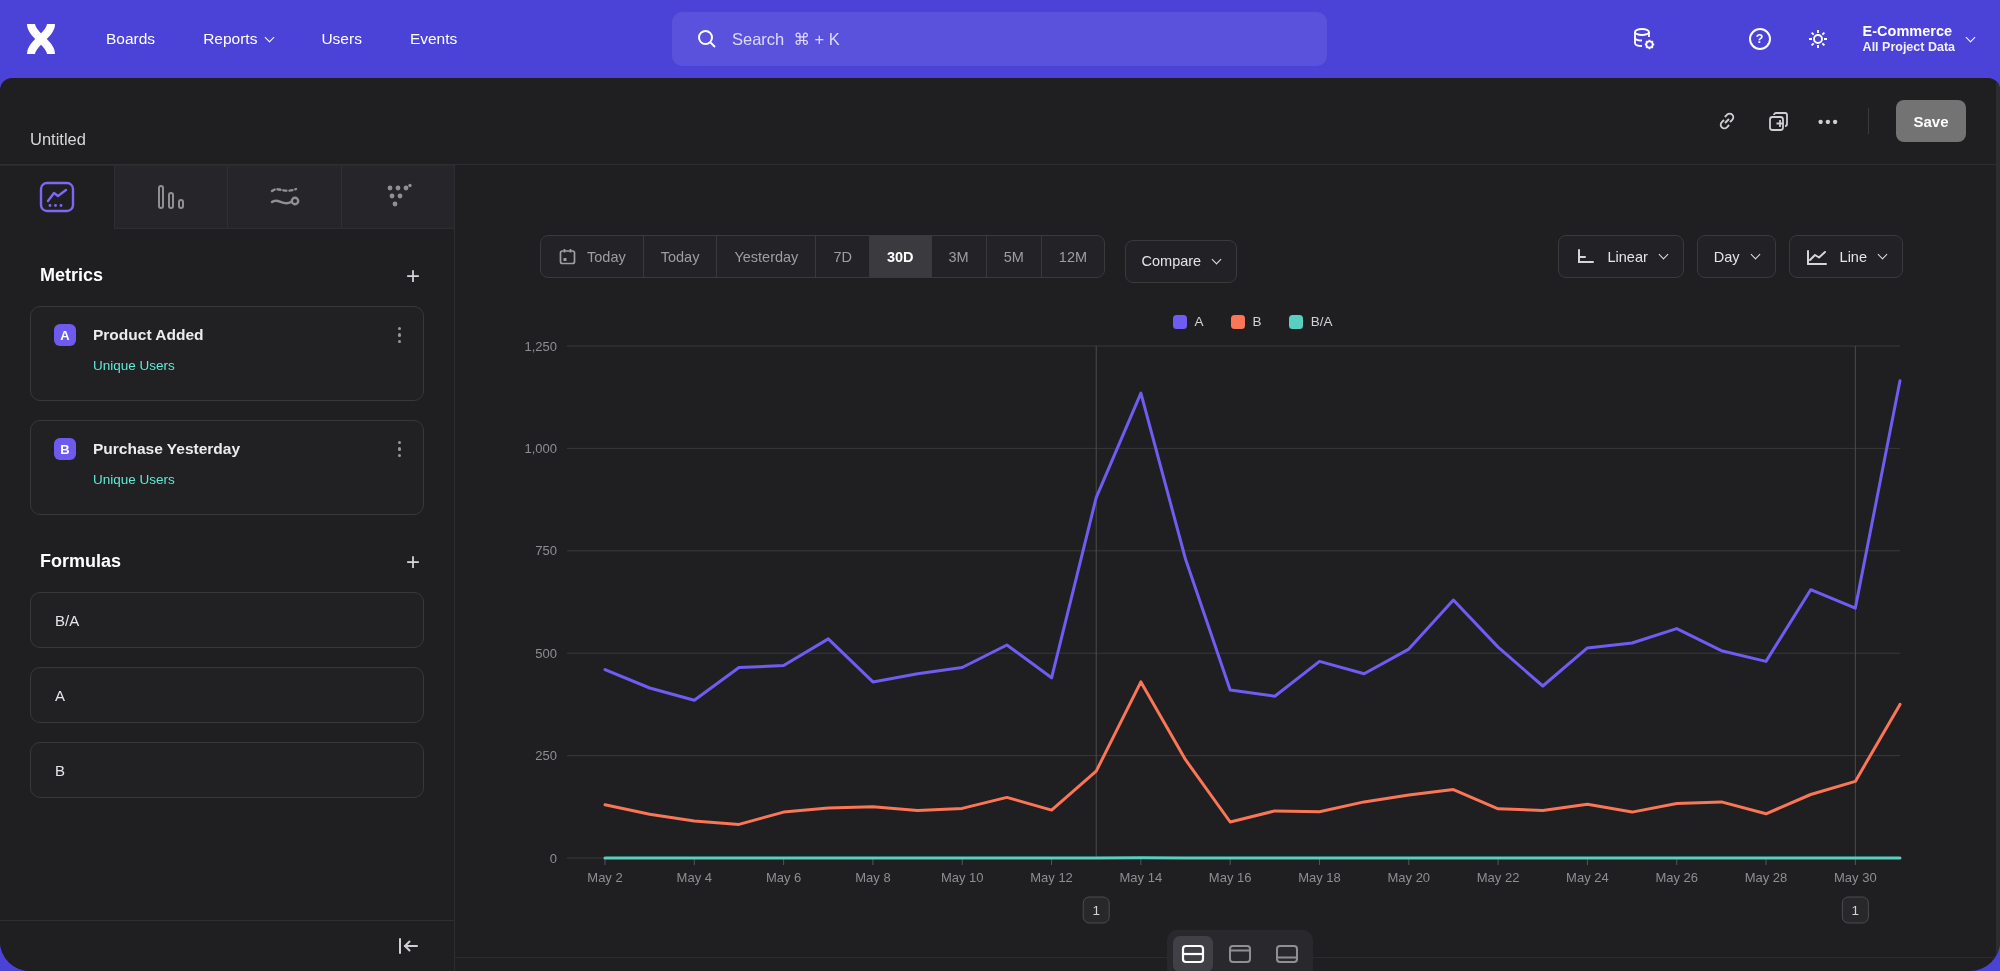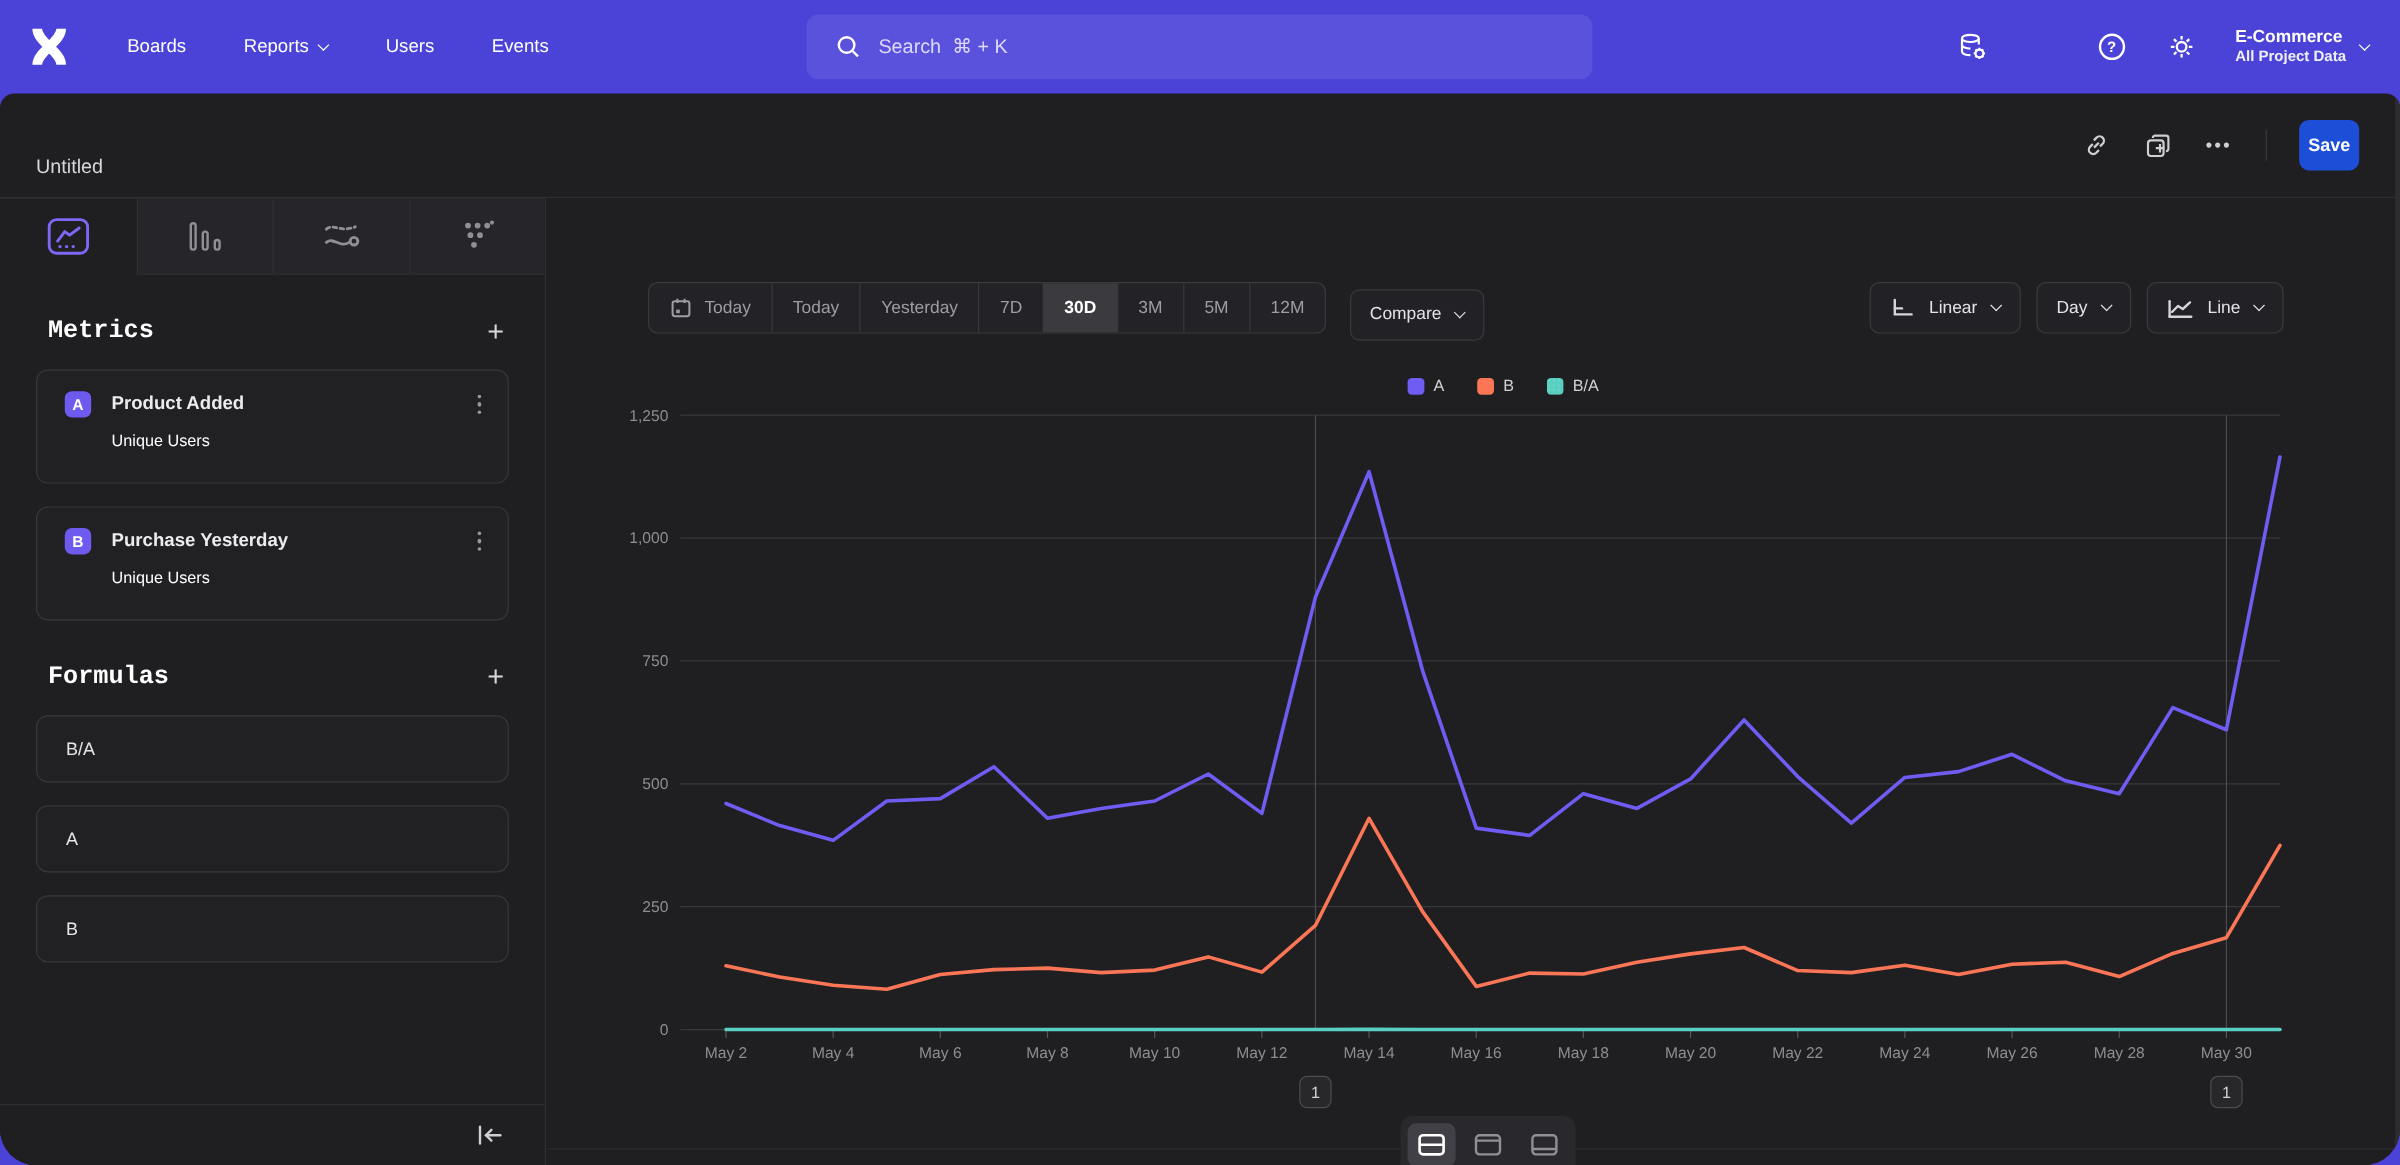--- a/index.html
+++ b/index.html
@@ -37,46 +37,46 @@
   .edge-scrollbar { position:absolute; top:0; right:0; bottom:0; width:4px; background:#2d2d30; border-radius:2px; }
 
   
   .toolbar { position:absolute; top:0; left:0; right:0; height:87px; border-bottom:1px solid #2e2e30;
              display:flex; align-items:center; }
   .page-title { margin-left:30px; font-size:16.5px; font-weight:500; color:#d7d7db;margin-top:36px; }
   .toolbar-right { position:absolute; right:34px; display:flex; align-items:center; gap:27px; }
   .tb-icon { color:#cfcfd3; width:24px; height:24px; display:flex; align-items:center; justify-content:center; cursor:pointer; }
   .ellipsis { font-size:15px; letter-spacing:2px; color:#cfcfd3; font-weight:700; }
   .tb-divider { width:1px; height:26px; background:#3a3a3d; }
-  .save-btn { width:50px; height:42px; background:#1d4ed8; color:#fff; border:none; border-radius:8px;
+  .save-btn { width:70px; height:42px; background:#737373; color:#fff; border:none; border-radius:8px;
               font-size:15px; font-weight:600; font-family:"Liberation Sans", sans-serif; cursor:pointer; }
 
   
   .sidebar { position:absolute; top:87px; left:0; bottom:0; width:455px; border-right:1px solid #2e2e30; background:#1f1f21; }
   .sb-header { height:63px; display:flex; align-items:center; padding-left:40px; font-size:15.5px; color:#b9b9bf; gap:8px; }
   .sb-header .val { color:#fff; font-weight:600; display:flex; align-items:center; gap:9px; cursor:pointer; }
   .view-tabs { height:64px; display:grid; grid-template-columns:repeat(4,1fr); border-top:1px solid #2b2b2e; }
   .vtab { display:flex; align-items:center; justify-content:center; background:#26262a; border-bottom:1px solid #2e2e30;
           border-left:1px solid #303034; cursor:pointer; }
   .vtab:first-child { border-left:none; }
   .vtab.active { background:#1f1f21; border-bottom-color:transparent; }
   .bars-icon { display:flex; align-items:flex-end; gap:4px; height:24px; }
   .bars-icon i { width:6px; background:transparent; border:2px solid #8f8f96; border-radius:3px; }
   .section-head { display:flex; align-items:center; justify-content:space-between; margin:36px 34px 20px 40px; }
-  .section-head .h { font-size:21px; font-weight:700; color:#fff;font-family:Liberation Mono, monospace; }
+  .section-head .h { font-size:18px; font-weight:700; color:#fff; }
   .plus-btn { color:#d6d6da; font-size:24px; font-weight:300; line-height:20px; cursor:pointer; }
   .cards { margin:0 30px; display:flex; flex-direction:column; gap:19px; }
   .metric-card { height:95px; background:#212124; border:1px solid #38383b; border-radius:10px; padding:17px 20px 0 23px; }
   .mc-row { display:flex; align-items:center; }
   .badge { width:22px; height:22px; border-radius:6px; background:#6f5af0; color:#fff; font-size:13px; font-weight:700;
            display:flex; align-items:center; justify-content:center; }
   .mc-title { margin-left:17px; font-size:15.5px; font-weight:600; color:#ececef; flex:1; }
   .kebab { display:flex; flex-direction:column; gap:3px; cursor:pointer; padding:2px; }
   .kebab i { width:3.5px; height:3.5px; border-radius:50%; background:#97979d; }
-  .mc-sub { margin-left:39px; margin-top:12px; font-size:13.5px; color:#ffffff; }
+  .mc-sub { margin-left:39px; margin-top:12px; font-size:13.5px; color:#5eead4; }
   .formula-card { height:56px; background:#212124; border:1px solid #38383b; border-radius:10px;
                   display:flex; align-items:center; padding-left:24px; font-size:15px; color:#e6e6ea; }
   .sb-bottom { position:absolute; left:0; right:0; bottom:0; height:51px; border-top:1px solid #2e2e30;
                display:flex; align-items:center; justify-content:flex-end; padding-right:34px; }
 
   
   .main { position:absolute; top:87px; left:455px; right:0; bottom:0; }
   .controls { position:absolute; top:70px; left:85px; right:0; height:43px; }
   .range-group { display:inline-flex; height:43px; border:1px solid #3a3a3d; border-radius:8px; overflow:hidden;
                  background:#232327; }

